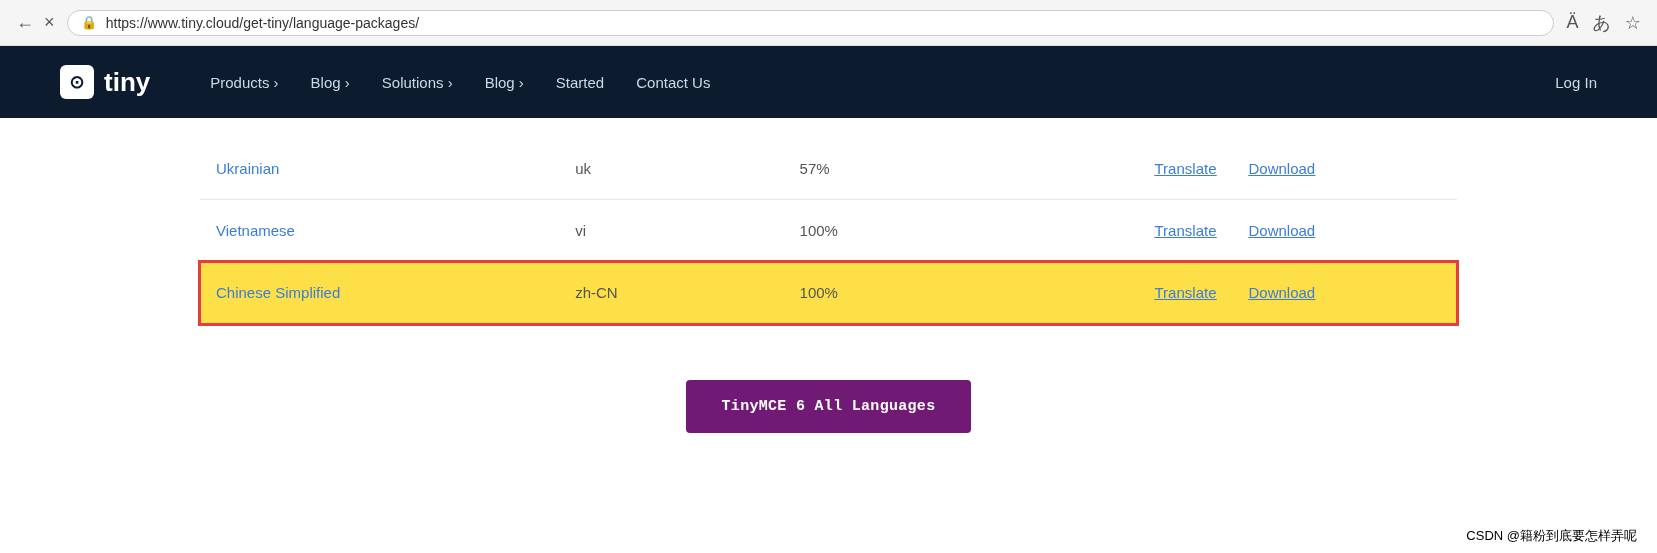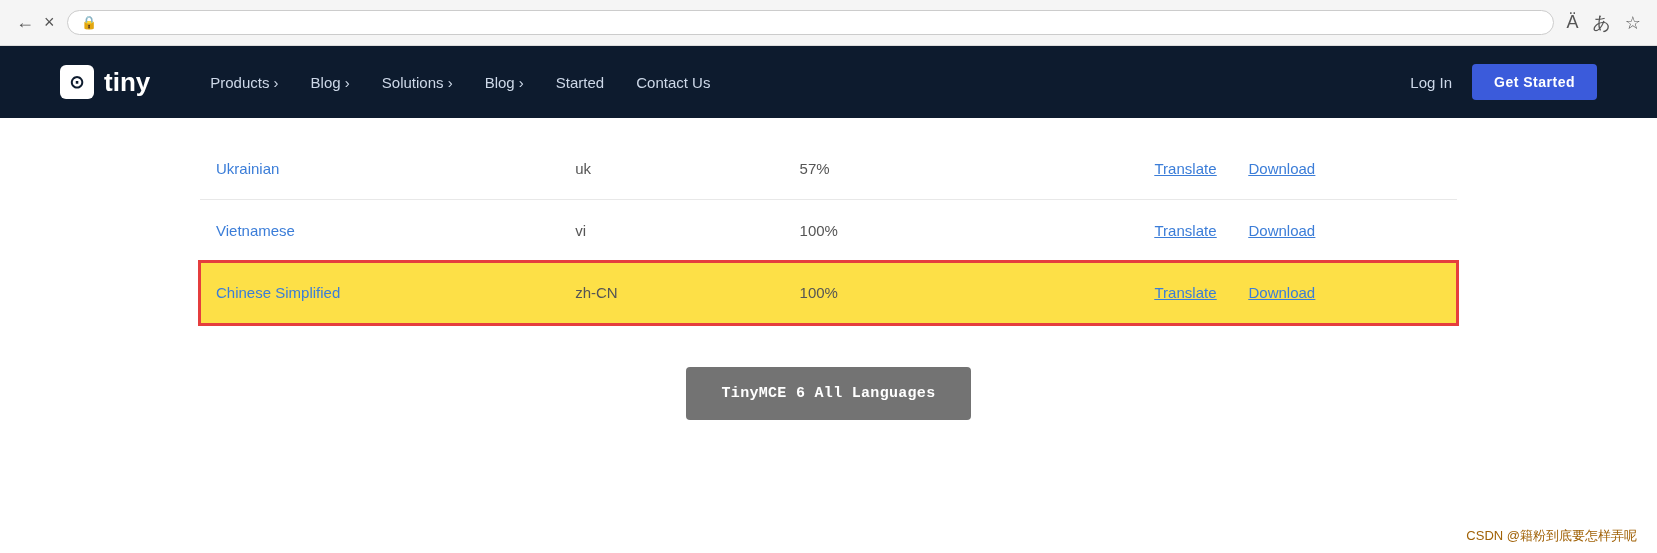--- a/index.html
+++ b/index.html
@@ -108,21 +108,21 @@
       font-weight: 700;
       padding: 10px 22px;
       border-radius: 4px;
       border: none;
       cursor: pointer;
       letter-spacing: 0.5px;
     }
 
     
     .main-content {
-      padding: 3px 200px;
+      padding: 16px 200px;
       padding-top: 20px;
     }
 
     
     .lang-table {
       width: 100%;
       border-collapse: collapse;
     }
     .lang-table tr {
       border-bottom: 1px solid #e8e8e8;
@@ -169,51 +169,52 @@
     }
 
     
     .bottom-buttons {
       display: flex;
       gap: 24px;
       padding: 40px 200px;
       justify-content: center;
     }
     .bulk-btn {
-      background: #737373;
+      background: #701a75;
       color: #fff;
       font-family: 'Courier New', monospace;
       font-size: 15px;
       font-weight: 700;
       padding: 18px 36px;
       border: none;
       border-radius: 4px;
       cursor: pointer;
       letter-spacing: 0.3px;
     }
 
     
     .footer-note {
       position: fixed;
       bottom: 8px;
       right: 20px;
       font-size: 13px;
-      color: #a16207;
+      color: #000000;
     }
   </style>
 </head>
 <body>
 
 <div class="browser-chrome">
   <div class="browser-nav-btns">
     <button class="browser-btn">←</button>
     <button class="browser-btn">×</button>
   </div>
   <div class="address-bar">
     <span class="lock-icon">🔒</span>
+    <span class="url-text">https://www.tiny.cloud/get-tiny/language-packages/</span>
   </div>
   <div class="browser-actions">
     <span>Ä</span>
     <span>あ</span>
     <span>☆</span>
   </div>
 </div>
 
 <header class="site-header">
   <div class="logo-area">
@@ -223,21 +224,20 @@
   <nav class="nav-links">
     <a class="nav-link">Products ›</a>
     <a class="nav-link">Blog ›</a>
     <a class="nav-link">Solutions ›</a>
     <a class="nav-link">Blog ›</a>
     <a class="nav-link">Started</a>
     <a class="nav-link">Contact Us</a>
   </nav>
   <div class="nav-actions">
     <button class="login-btn">Log In</button>
-    <button class="get-started-btn">Get Started</button>
   </div>
 </header>
 
 <div class="main-content">
   <table class="lang-table">
     <tbody id="table-body">
     <tr>
       <td class="lang-name">Ukrainian</td>
       <td class="lang-code">uk</td>
       <td class="lang-percent">57%</td>

